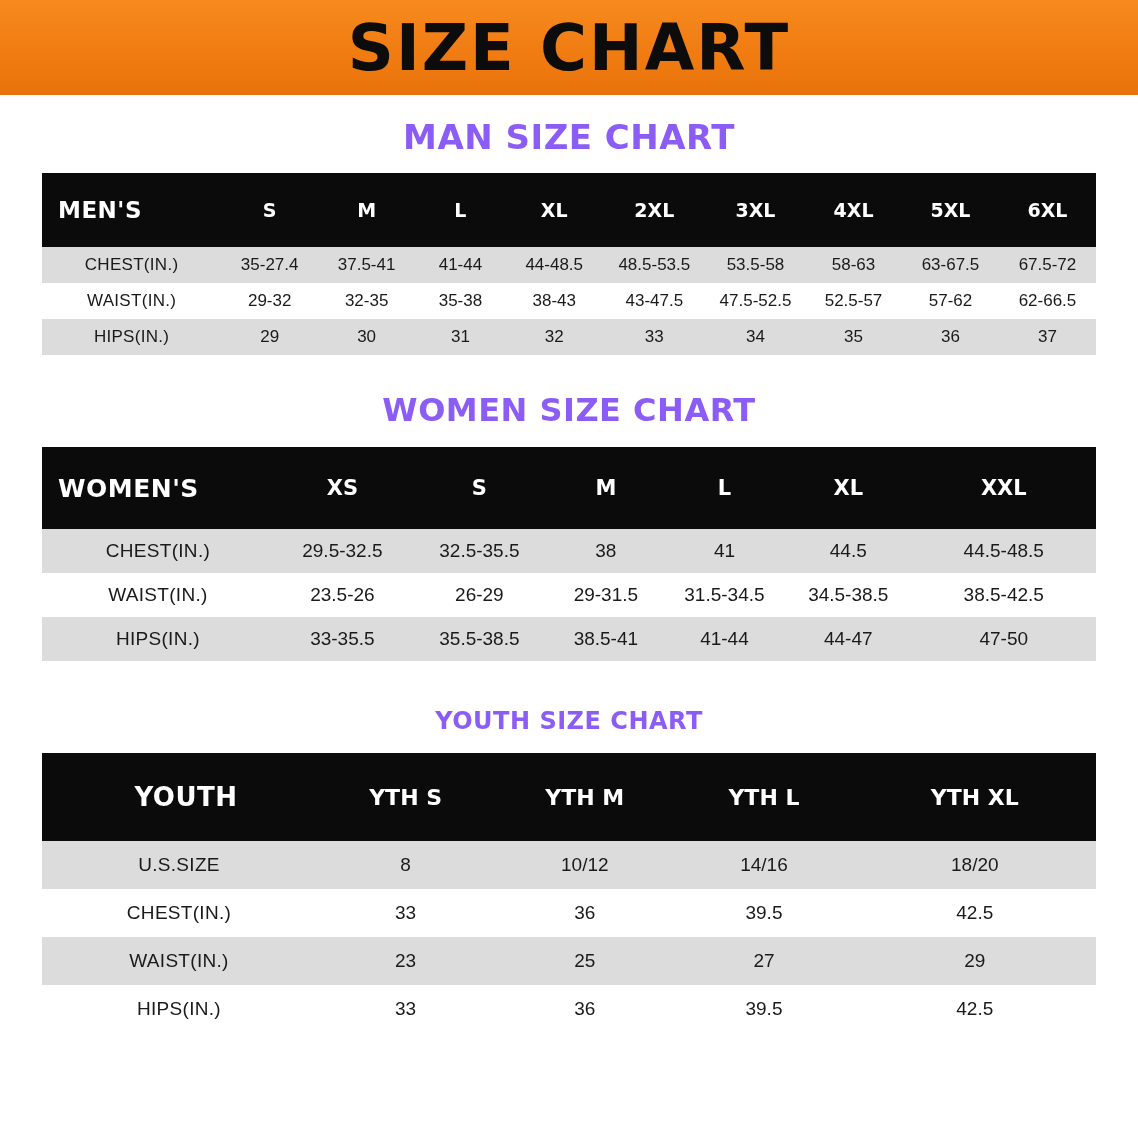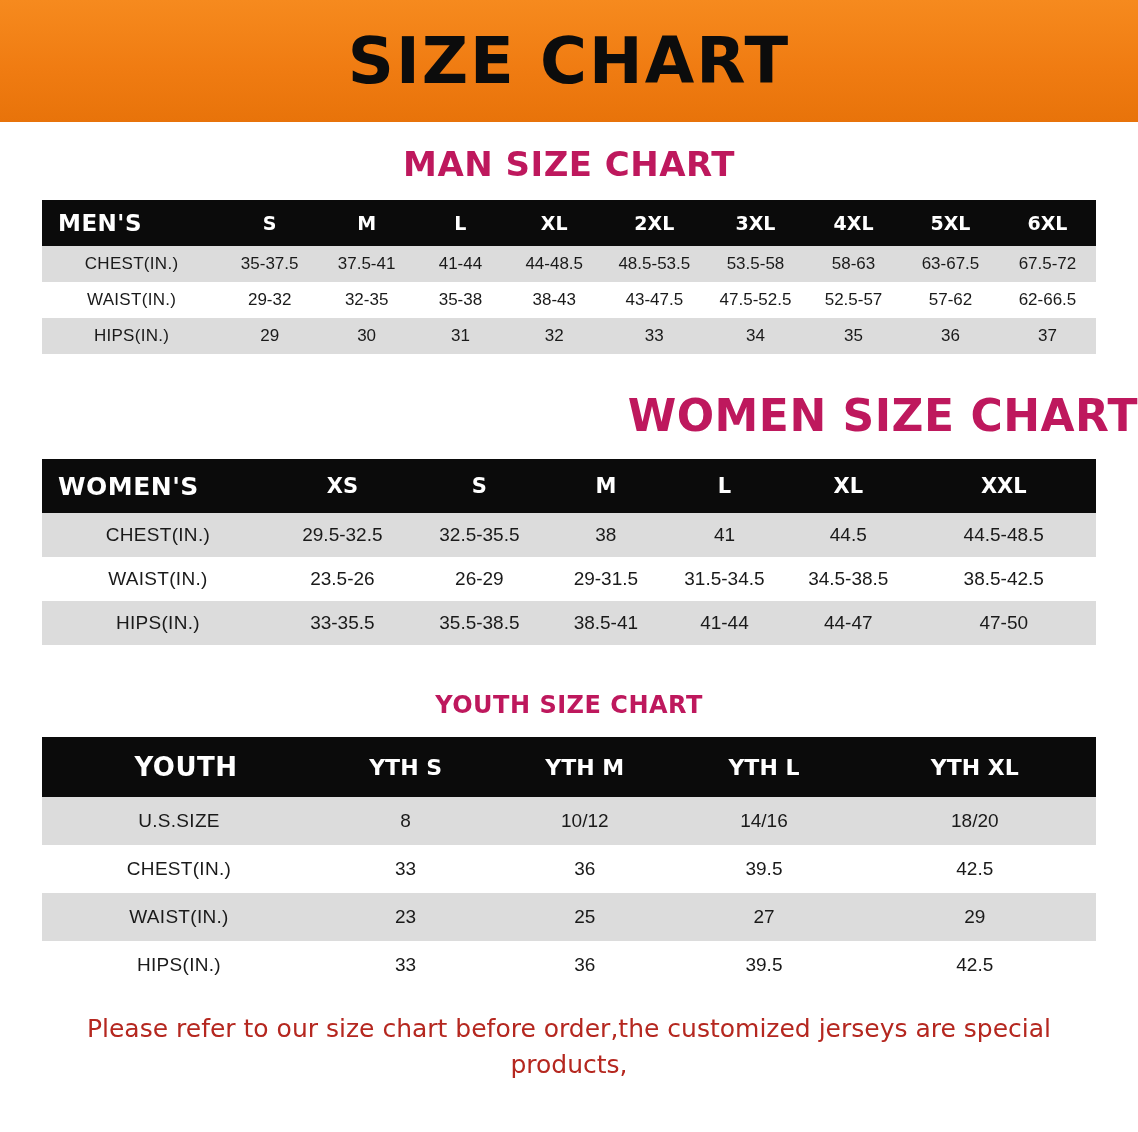--- a/index.html
+++ b/index.html
@@ -10,64 +10,64 @@
     width: 1138px;
     height: 1132px;
     background: #ffffff;
     font-family: "Liberation Sans", sans-serif;
     color: #111111;
     overflow: hidden;
   }
 
   
   .banner {
-    height: 122px;
+    height: 95px;
     background: linear-gradient(180deg, #f68a1e 0%, #f07c12 55%, #e8730a 100%);
     display: flex;
     align-items: center;
     justify-content: center;
   }
   .banner-title {
     font-family: "DejaVu Sans", sans-serif;
     font-weight: 700;
     font-size: 64px;
     letter-spacing: 2px;
     color: #0c0c0c;
     line-height: 1;
   }
 
   
   .section-title {
     text-align: center;
     font-family: "DejaVu Sans", sans-serif;
     font-weight: 700;
     font-size: 34px;
-    color: #be185d;
+    color: #8b5cf6;
     letter-spacing: 0.5px;
   }
   .section-title.man    { margin-top: 22px; margin-bottom: 16px; }
-  .section-title.women  { margin-top: 36px; margin-bottom: 18px; font-size: 44px; text-align: right;}
+  .section-title.women  { margin-top: 36px; margin-bottom: 18px; font-size: 32px;}
   .section-title.youth  { margin-top: 46px; margin-bottom: 18px; font-size: 24px;}
 
   
   .table-wrap {
     margin: 0 42px;
   }
   table.chart {
     width: 100%;
     border-collapse: collapse;
     table-layout: fixed;
   }
   table.chart thead th {
     background: #0b0b0b;
     color: #ffffff;
     font-family: "DejaVu Sans", sans-serif;
     font-weight: 700;
     text-align: center;
-    padding: 10px 2px;
+    padding: 24px 2px;
   }
   table.chart thead th.rowhead {
     text-align: left;
     padding-left: 16px;
     letter-spacing: 0.5px;
   }
   table.chart tbody td {
     text-align: center;
     color: #1a1a1a;
     font-family: "Liberation Sans", sans-serif;
@@ -140,21 +140,21 @@
         <th>2XL</th>
         <th>3XL</th>
         <th>4XL</th>
         <th>5XL</th>
         <th>6XL</th>
       </tr>
     </thead>
     <tbody>
       <tr class="shade">
         <td class="rowlabel">CHEST(IN.)</td>
-        <td>35-37.5</td>
+        <td>35-27.4</td>
         <td>37.5-41</td>
         <td>41-44</td>
         <td>44-48.5</td>
         <td>48.5-53.5</td>
         <td>53.5-58</td>
         <td>58-63</td>
         <td>63-67.5</td>
         <td>67.5-72</td>
       </tr>
       <tr class="plain">
@@ -286,14 +286,13 @@
         <td>33</td>
         <td>36</td>
         <td>39.5</td>
         <td>42.5</td>
       </tr>
     </tbody>
   </table>
 </div>
 
 <div class="note">
-  <div>Please refer to our size chart before order,the customized jerseys are special products,</div>
 </div>
 
 </body></html>

